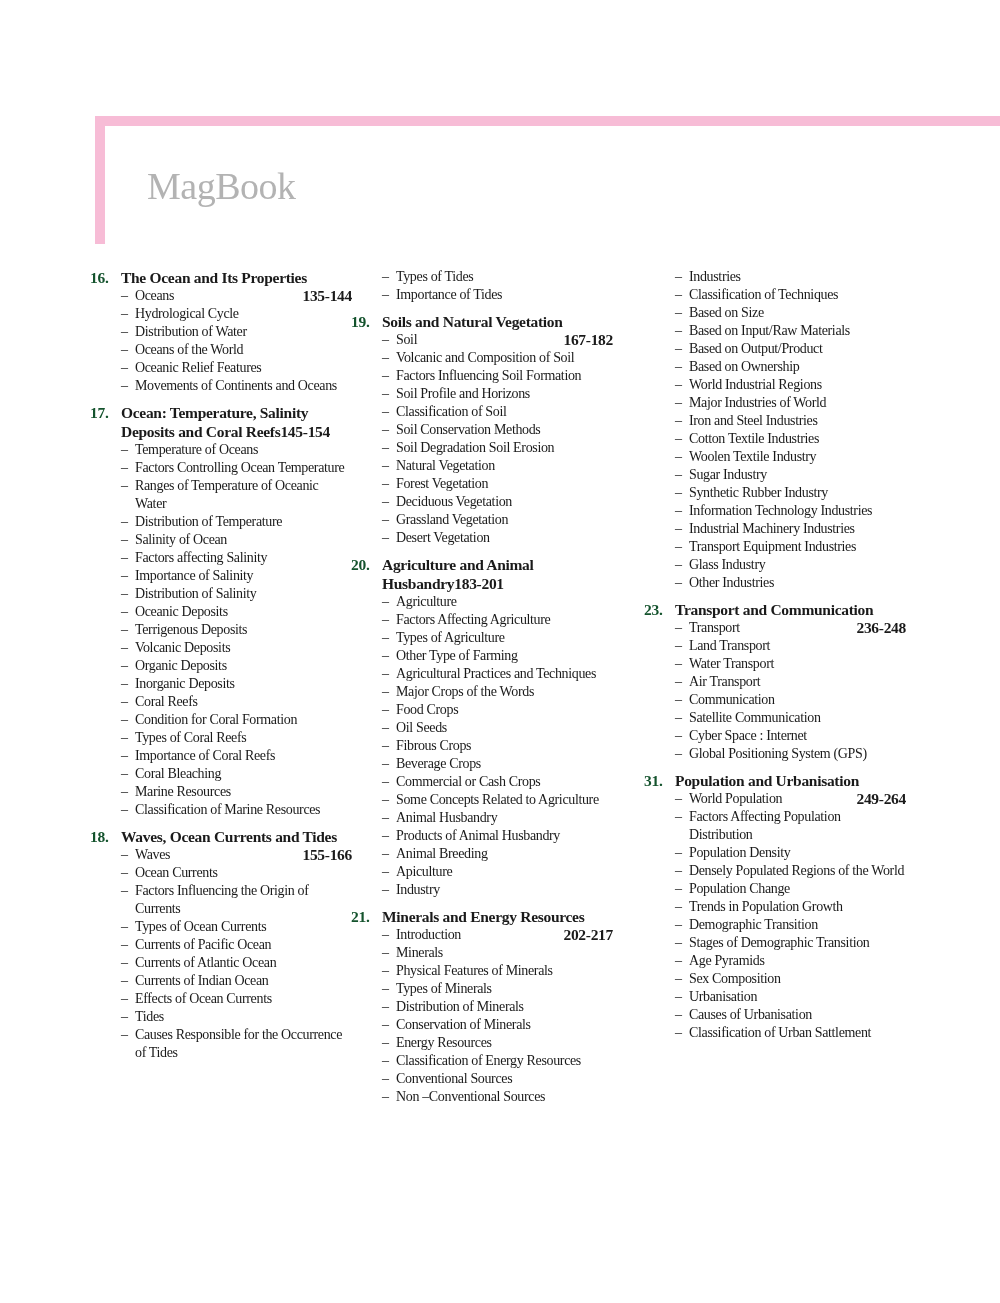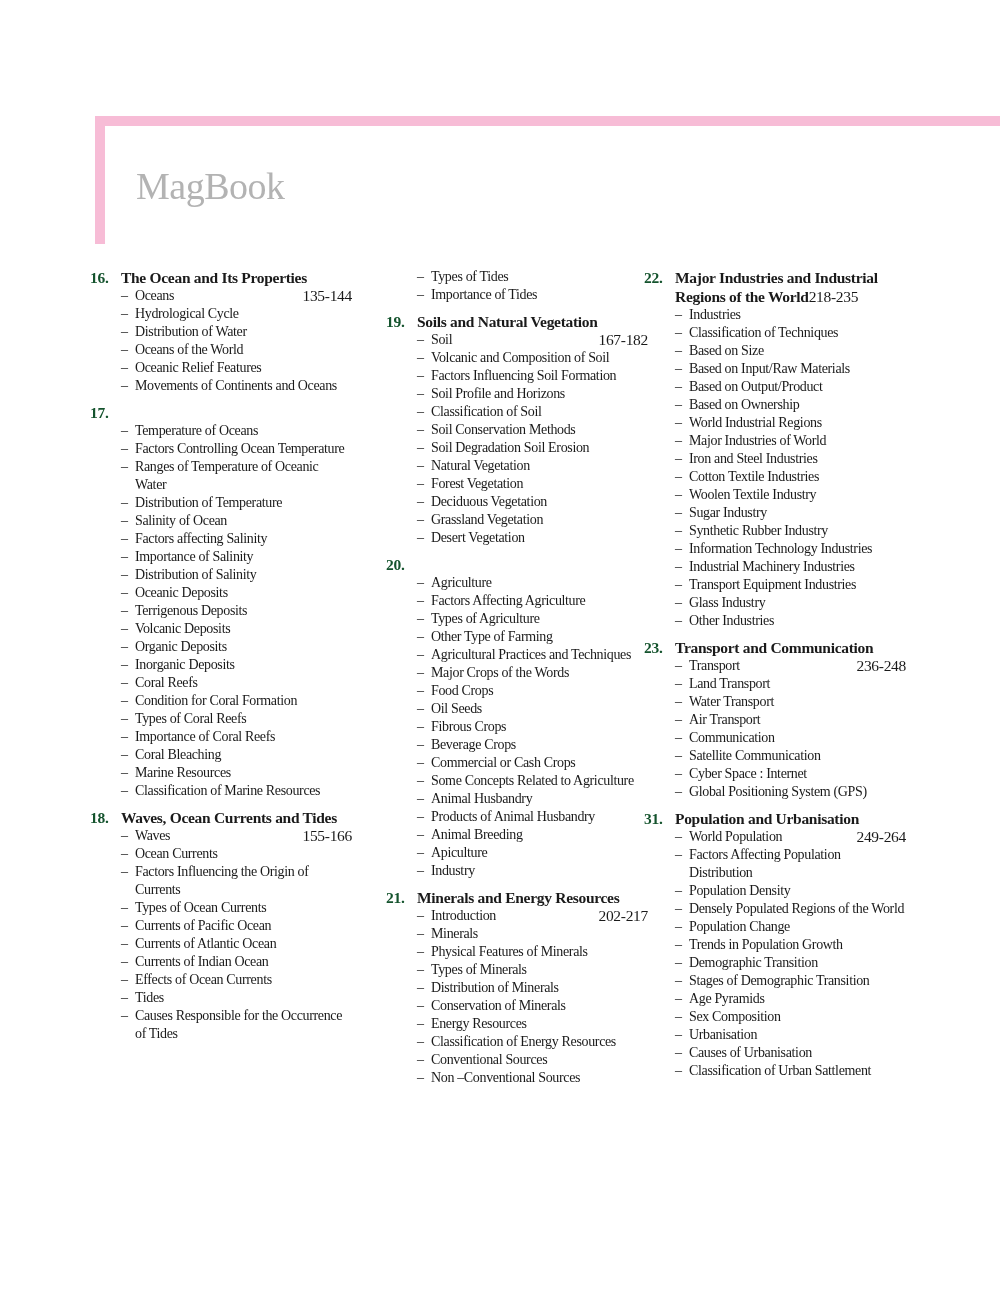--- a/index.html
+++ b/index.html
@@ -3,42 +3,42 @@
 <meta charset="utf-8">
 <style>
   html, body { margin: 0; padding: 0; }
   body {
     width: 1000px; height: 1303px; background: #ffffff; position: relative; overflow: hidden;
     font-family: "Liberation Serif", "DejaVu Serif", serif; color: #1a1a1a;
   }
   .frame-top { position: absolute; left: 95px; top: 116px; width: 905px; height: 10px; background: #f7bcd6; }
   .frame-left { position: absolute; left: 95px; top: 116px; width: 10px; height: 128px; background: #f7bcd6; }
   .brand {
-    position: absolute; left: 136px; top: 164px; font-size: 38px; color: #b3b3b3;
+    position: absolute; left: 147px; top: 164px; font-size: 38px; color: #b3b3b3;
     font-family: "Liberation Serif", "DejaVu Serif", serif; letter-spacing: -0.5px;
   }
   .col { position: absolute; top: 268px; }
   .col1 { left: 90px; width: 262px; }
-  .col2 { left: 386px; width: 262px; }
+  .col2 { left: 351px; width: 262px; }
   .col3 { left: 644px; width: 262px; }
   .chapter { margin-bottom: 8px; }
   .chapter.cont { margin-top: 0; }
   .ch-head {
     display: flex; font-weight: bold; font-size: 15.5px; line-height: 19px; letter-spacing: -0.3px;
   }
   .ch-num { color: #14532d; width: 31px; flex: none; }
   .ch-title { flex: 1; }
   .ch-title-line { display: flex; justify-content: flex-start; }
   .items { list-style: none; margin: 0; padding: 0 0 0 31px; }
   .item {
     font-size: 14px; line-height: 18px; position: relative; padding-left: 14px; letter-spacing: -0.35px;
   }
   .item::before { content: "\2013"; position: absolute; left: 0; top: 0; }
   .item-row { display: flex; justify-content: space-between; }
-  .pages { font-weight: normal; font-size: 15.5px; letter-spacing: -0.3px; }
+  .pages { font-weight: bold; font-size: 15.5px; letter-spacing: -0.3px; }
 </style>
 </head>
 <body>
 
 <div class="frame-top"></div>
 <div class="frame-left"></div>
 <div class="brand">MagBook</div>
 
 <div class="col col1">
     <div class="chapter">
@@ -60,20 +60,29 @@
         <li class="item">Hydrological Cycle</li>
         <li class="item">Distribution of Water</li>
         <li class="item">Oceans of the World</li>
         <li class="item">Oceanic Relief Features</li>
         <li class="item">Movements of Continents and Oceans</li>
       </ul>
     </div>
     <div class="chapter">
       <div class="ch-head">
         <span class="ch-num">17.</span>
+        <span class="ch-title">
+          <div class="ch-title-line">
+            <span>Ocean: Temperature, Salinity</span>
+          </div>
+          <div class="ch-title-line">
+            <span>Deposits  and Coral Reefs</span>
+            <span class="pages">145-154</span>
+          </div>
+        </span>
       </div>
       <ul class="items">
         <li class="item">Temperature of Oceans</li>
         <li class="item">Factors Controlling Ocean Temperature</li>
         <li class="item">Ranges  of Temperature of Oceanic Water</li>
         <li class="item">Distribution of Temperature</li>
         <li class="item">Salinity  of Ocean</li>
         <li class="item">Factors affecting Salinity</li>
         <li class="item">Importance of Salinity</li>
         <li class="item">Distribution of Salinity</li>
@@ -151,20 +160,29 @@
         <li class="item">Natural Vegetation</li>
         <li class="item">Forest  Vegetation</li>
         <li class="item">Deciduous Vegetation</li>
         <li class="item">Grassland Vegetation</li>
         <li class="item">Desert Vegetation</li>
       </ul>
     </div>
     <div class="chapter">
       <div class="ch-head">
         <span class="ch-num">20.</span>
+        <span class="ch-title">
+          <div class="ch-title-line">
+            <span>Agriculture and Animal</span>
+          </div>
+          <div class="ch-title-line">
+            <span>Husbandry</span>
+            <span class="pages">183-201</span>
+          </div>
+        </span>
       </div>
       <ul class="items">
         <li class="item">Agriculture</li>
         <li class="item">Factors Affecting Agriculture</li>
         <li class="item">Types of Agriculture</li>
         <li class="item">Other Type of Farming</li>
         <li class="item">Agricultural Practices and Techniques</li>
         <li class="item">Major Crops of the Words</li>
         <li class="item">Food Crops</li>
         <li class="item">Oil Seeds</li>
@@ -202,32 +220,20 @@
         <li class="item">Conservation of Minerals</li>
         <li class="item">Energy Resources</li>
         <li class="item">Classification of Energy Resources</li>
         <li class="item">Conventional Sources</li>
         <li class="item">Non –Conventional Sources</li>
       </ul>
     </div>
   </div>
 <div class="col col3">
     <div class="chapter">
-      <div class="ch-head">
-        <span class="ch-num">22.</span>
-        <span class="ch-title">
-          <div class="ch-title-line">
-            <span>Major Industries and Industrial</span>
-          </div>
-          <div class="ch-title-line">
-            <span>Regions of the World</span>
-            <span class="pages">218-235</span>
-          </div>
-        </span>
-      </div>
       <ul class="items">
         <li class="item">Industries</li>
         <li class="item">Classification of Techniques</li>
         <li class="item">Based on Size</li>
         <li class="item">Based on Input/Raw Materials</li>
         <li class="item">Based on Output/Product</li>
         <li class="item">Based on Ownership</li>
         <li class="item">World Industrial Regions</li>
         <li class="item">Major Industries of World</li>
         <li class="item">Iron and Steel Industries</li>

